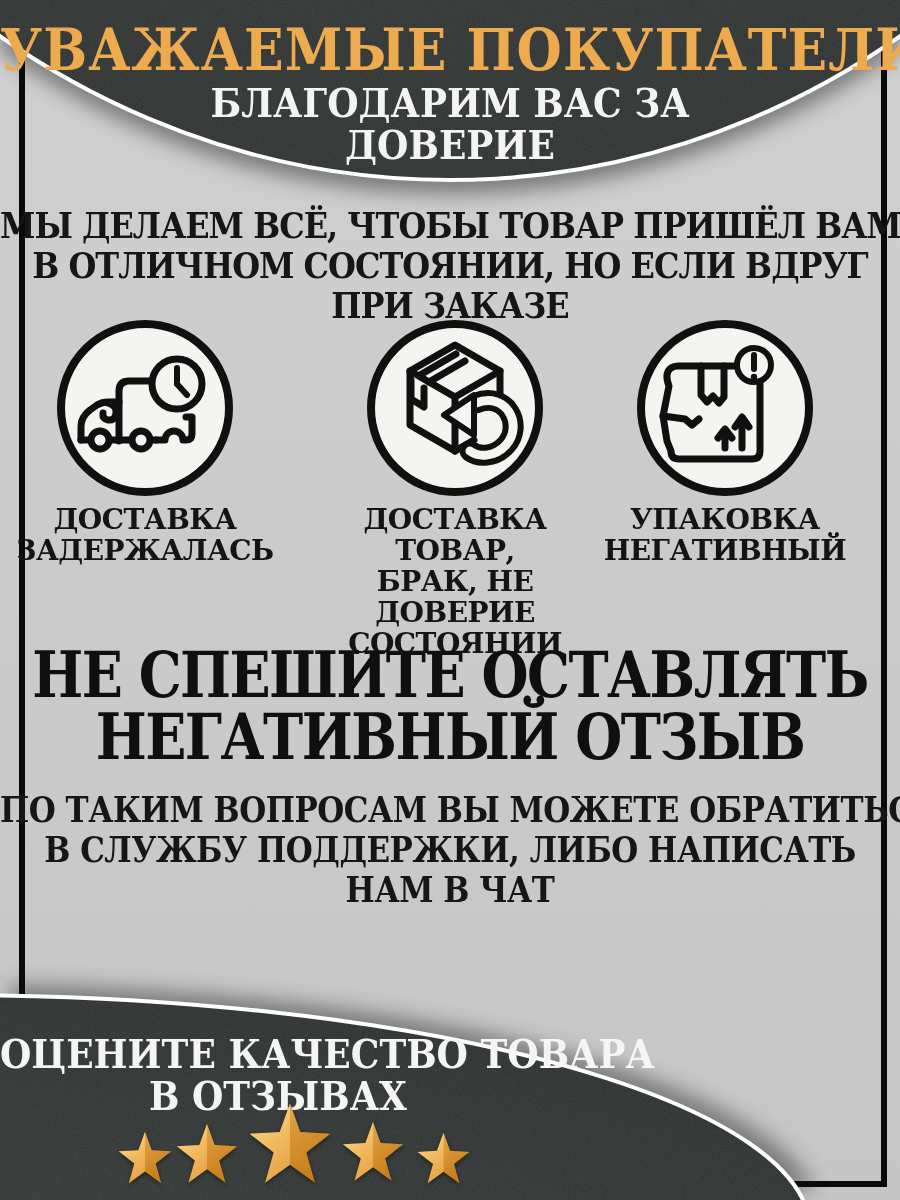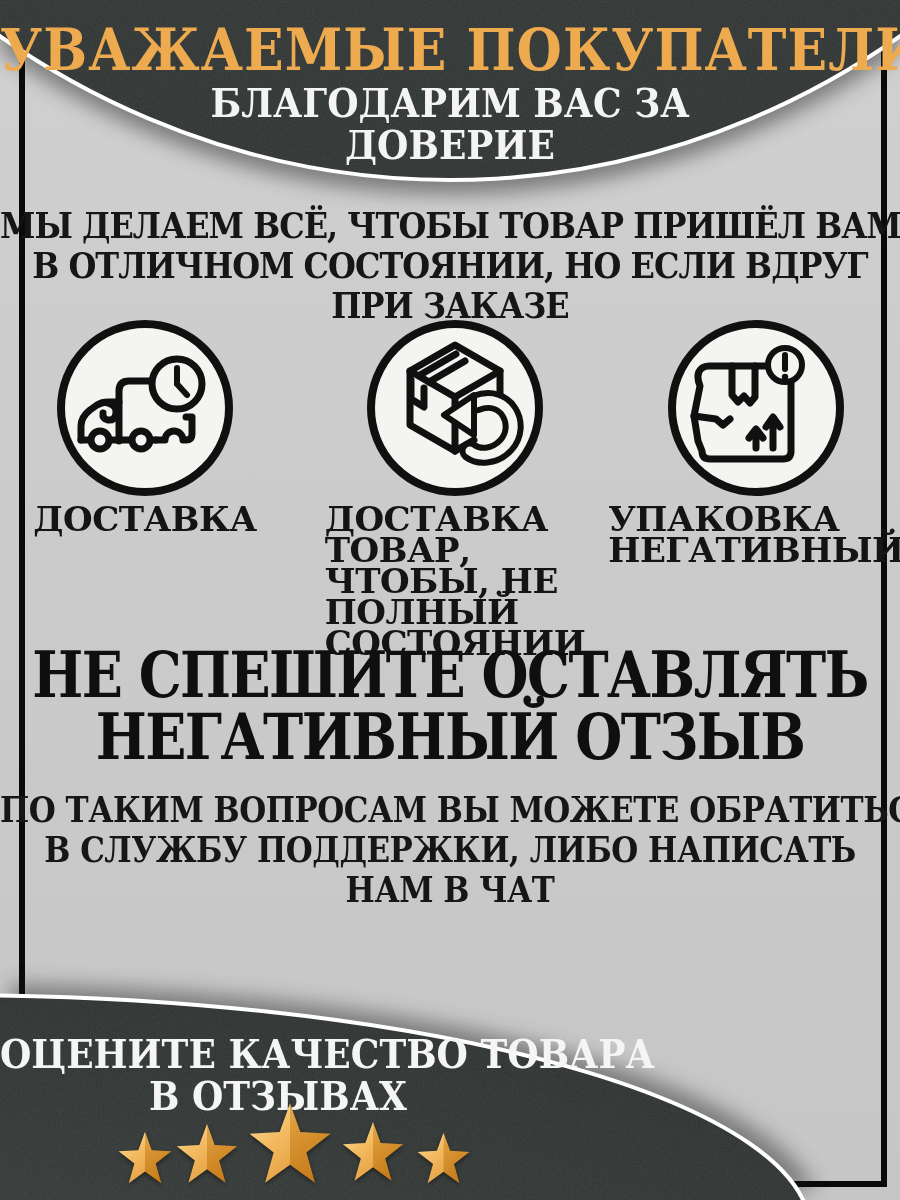--- a/index.html
+++ b/index.html
@@ -16,24 +16,24 @@
   .sy108{transform:scaleY(1.08);transform-origin:50% 0;}
   .sy110{transform:scaleY(1.10);transform-origin:50% 0;}
   .sy112{transform:scaleY(1.12);transform-origin:50% 0;}
   .sy118{transform:scaleY(1.18);transform-origin:50% 0;}
   .hdr-title{top:18px;font-size:52px;line-height:58px;color:#edaa4f;letter-spacing:1px;}
   .hdr-sub1{top:80px;}  .hdr-sub2{top:122px;}
   .hdr-sub1,.hdr-sub2{font-size:36px;line-height:42px;color:#f4f4f4;}
   .intro1{top:204px;} .intro2{top:244px;} .intro3{top:284px;}
   .intro1,.intro2,.intro3{font-size:32px;line-height:40px;letter-spacing:-1px;color:#161616;}
   .card{position:absolute;top:320px;width:250px;display:flex;flex-direction:column;align-items:center;}
-  .card-1{left:20px;} .card-2{left:330px;} .card-3{left:631px;}
+  .card-1{left:20px;} .card-2{left:330px;} .card-3{left:600px;}
   .circle{width:176px;height:176px;border-radius:50%;border:8px solid #101010;
     background:#f4f4f1;box-sizing:border-box;display:flex;align-items:center;justify-content:center;}
-  .card-label{margin-top:8px;font-size:34px;line-height:31px;letter-spacing:-0.5px;text-align:left;color:#141414;}
+  .card-label{margin-top:8px;font-size:28px;line-height:31px;letter-spacing:-0.5px;text-align:center;color:#141414;}
   .card-label span{display:block;}
   .main-t1{top:640px;} .main-t2{top:702px;}
   .main-t1,.main-t2{font-size:54px;line-height:58px;letter-spacing:-1.5px;color:#0f0f0f;}
   .para1{top:788px;} .para2{top:828px;} .para3{top:868px;}
   .para1,.para2,.para3{font-size:31px;line-height:38px;letter-spacing:-0.5px;color:#161616;}
   .ftr-line{position:absolute;left:0;width:556px;text-align:center;white-space:nowrap;
     font-size:36px;line-height:40px;color:#f5f5f5;}
   .ftr-1{top:1032px;} .ftr-2{top:1074px;}
   .star{position:absolute;filter:drop-shadow(0 2px 2px rgba(0,0,0,.45));}
   .s1{left:117px;top:1130px;width:56px;height:56px;}
@@ -107,20 +107,21 @@
           <path d="M86,107 H95 A9,9 0 0 1 113,107 H116 Q122,107 122,101 V84 H116"></path>
         </g>
         <circle cx="30" cy="107" r="9" fill="#f4f4f1" stroke="#101010" stroke-width="7"></circle>
         <circle cx="71" cy="107" r="9" fill="#f4f4f1" stroke="#101010" stroke-width="7"></circle>
         <circle cx="107" cy="51" r="25" fill="#f4f4f1" stroke="#101010" stroke-width="7"></circle>
         <path d="M107,51 V35 M107,51 L117,62" fill="none" stroke="#101010" stroke-width="6" stroke-linecap="round"></path>
       </svg>
     </div>
     <div class="card-label">
       <span>ДОСТАВКА</span>
+      <span>ЗАДЕРЖАЛАСЬ</span>
     </div>
   </div>
 
   <div class="card card-2">
     <div class="circle">
       <svg class="icon-svg" width="150" height="150" viewBox="0 0 150 150">
         <g fill="none" stroke="#101010" stroke-width="7" stroke-linecap="round" stroke-linejoin="round">
           <path d="M75,12 L120,38 L75,64 L30,38 Z"></path>
           <path d="M30,38 V92 L75,118 V64"></path>
           <path d="M120,38 V78"></path>
@@ -128,21 +129,21 @@
           <path d="M40,42 L76,21 M49,49 L85,28"></path>
           <path d="M31,47 V66 L44,74 V55"></path>
         </g>
         <path d="M96,70 C126,58 144,92 126,112 C114,125 98,124 90,118" fill="none" stroke="#101010" stroke-width="21" stroke-linecap="round"></path>
         <path d="M96,70 C126,58 144,92 126,112 C114,125 98,124 90,118" fill="none" stroke="#f4f4f1" stroke-width="9" stroke-linecap="round"></path>
         <polygon points="94,62 64,82 94,102" fill="#f4f4f1" stroke="#101010" stroke-width="6" stroke-linejoin="round"></polygon>
       </svg>
     </div>
     <div class="card-label">
       <span>ДОСТАВКА ТОВАР,</span>
-      <span>ЧТОБЫ, НЕ ПОЛНЫЙ</span>
+      <span>БРАК, НЕ ДОВЕРИЕ</span>
       <span>СОСТОЯНИИ</span>
     </div>
   </div>
 
   <div class="card card-3">
     <div class="circle">
       <svg class="icon-svg" width="150" height="150" viewBox="0 0 150 150">
         <g fill="none" stroke="#101010" stroke-width="7" stroke-linecap="round" stroke-linejoin="round">
           <path d="M28,33 H102 Q110,33 110,41 V118 Q110,126 102,126 H29 Q21,126 21,118 L17,108 L13,83 L19,53 Q14,40 21,35 Q24,33 28,33"></path>
           <path d="M13,83 L35,86 L42,92 L49,86"></path>

